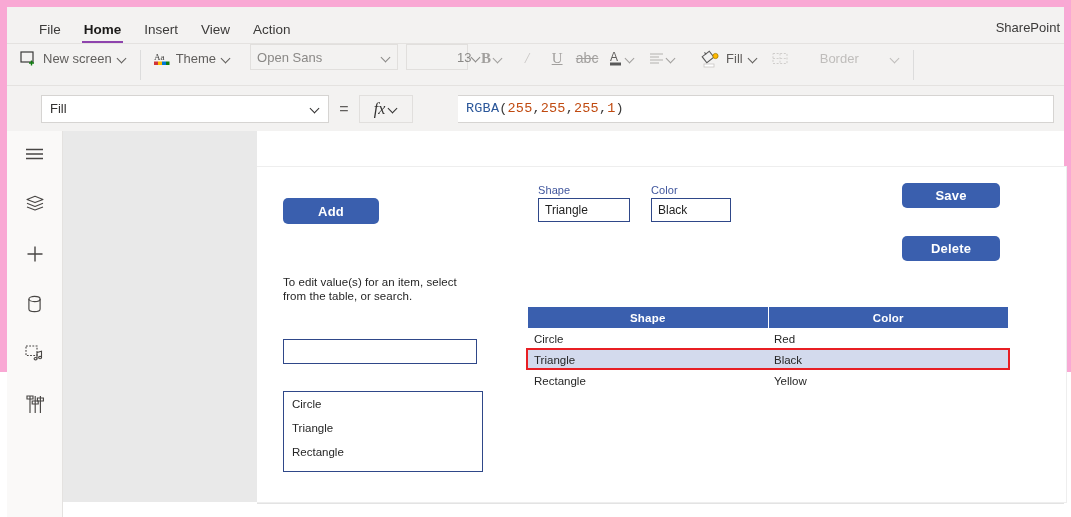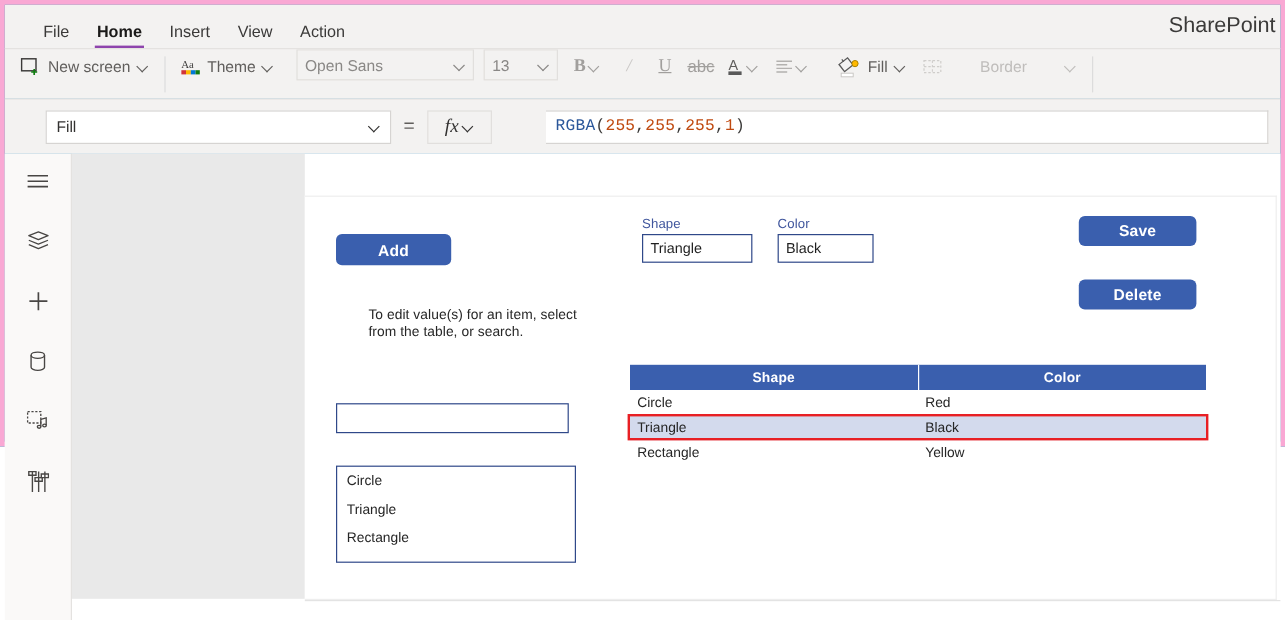--- a/index.html
+++ b/index.html
@@ -6,21 +6,21 @@
   html, body {
     width: 1071px; height: 517px;
     font-family: "Liberation Sans", sans-serif;
     background: #ffffff;
     overflow: hidden;
   }
   #app {
     position: relative;
     width: 1071px; height: 372px;
     background: #0369a1;
-    border: 4px solid #f9a8d4;
+    border: 7px solid #f9a8d4;
   }
 
   
   .menubar {
     position: relative;
     height: 36px;
     background: #f3f2f1;
     display: flex;
     align-items: flex-end;
     padding-left: 22px;
@@ -39,21 +39,21 @@
   .menu-item.active::after {
     content: "";
     position: absolute;
     left: 8px; right: 8px; bottom: 0px;
     height: 2.5px;
     background: #8a2be2;
     background: #8e44ad;
   }
   .menubar-right {
     margin-left: auto;
-    font-size: 18px;
+    font-size: 13px;
     color: #3b3a39;
     padding: 0 4px 8px 0;
     white-space: nowrap;
     overflow: hidden;
   }
 
   
   .ribbon {
     position: relative;
     height: 42px;
@@ -115,21 +115,21 @@
   .fontbox .lbl { flex: 1; overflow: hidden; }
   .sizebox {
     width: 62px; height: 26px;
     background: #f3f2f1;
     border: 1px solid #e1dfdd;
     display: flex; align-items: center;
     padding: 0 6px;
     font-size: 13px; color: #8a8886;
     margin-right: 4px;
   }
-  .sizebox .lbl { flex: 1; }
+  .sizebox .lbl { flex: 1; margin-left: 44px; }
   .fmt-btn {
     width: 30px; height: 28px;
     display: flex; align-items: center; justify-content: center;
     font-size: 15px; color: #a19f9d;
     cursor: default;
   }
   .fmt-btn.wchev { width: 40px; gap: 3px; }
 
   
   .formulabar {
@@ -536,21 +536,21 @@
 
         <div class="fld-label" style="left:281px; top:17px;">Shape</div>
         <div class="pa-input" style="left:281px; top:31px; width:92px; height:24px;">Triangle</div>
 
         <div class="fld-label" style="left:394px; top:17px;">Color</div>
         <div class="pa-input" style="left:394px; top:31px; width:80px; height:24px;">Black</div>
 
         <div class="pa-btn" style="left:645px; top:16px; width:98px; height:25px;">Save</div>
         <div class="pa-btn" style="left:645px; top:69px; width:98px; height:25px;">Delete</div>
 
-        <div class="pa-text" style="left:26px; top:92px; width:180px;margin-left:27px;">
+        <div class="pa-text" style="left:26px; top:108px; width:180px;">
           <span>To edit value(s) for an item, select</span><br>
           <span>from the table, or search.</span>
         </div>
 
         <div class="pa-input" style="left:26px; top:172px; width:194px; height:25px;" title=""></div>
 
         <div class="pa-listbox" style="left:26px; top:224px; width:200px; height:81px;">
           <div class="row">Circle</div>
           <div class="row">Triangle</div>
           <div class="row">Rectangle</div>

